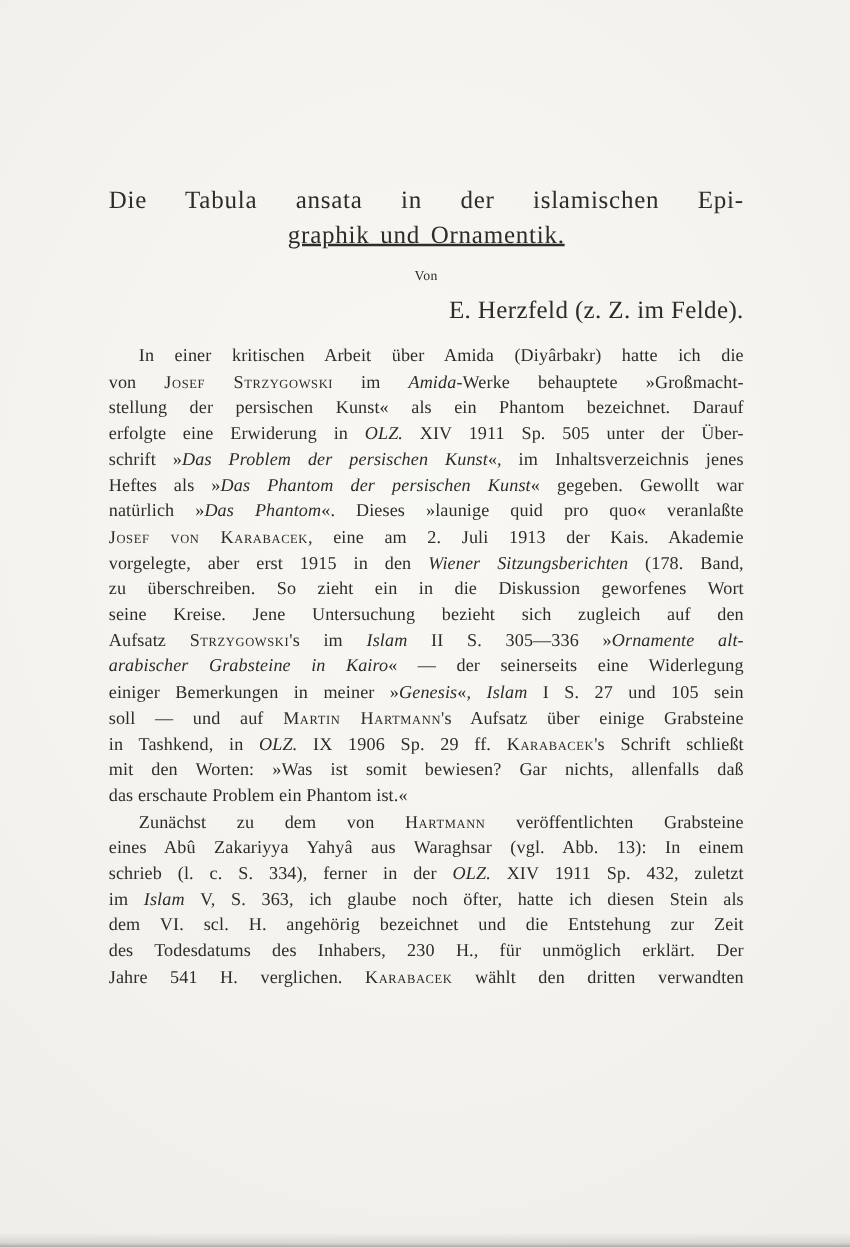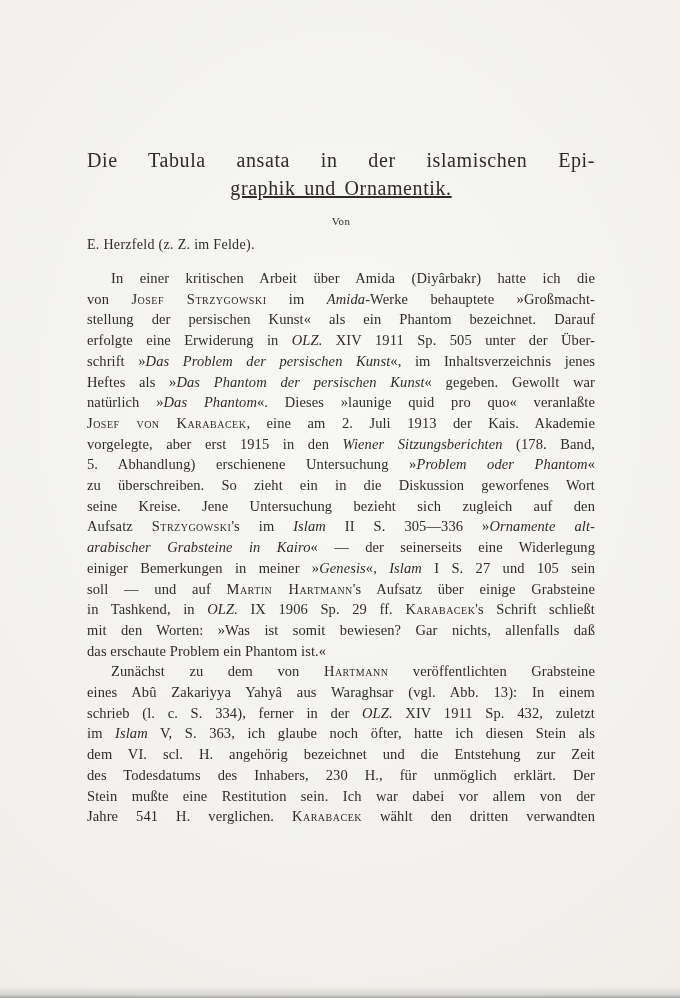--- a/index.html
+++ b/index.html
@@ -45,23 +45,23 @@
     text-decoration: underline;
   }
   .byline {
     margin-top: 13px;
     font-size: 11px;
     letter-spacing: 0.4px;
     text-align: center;
   }
   .author {
     margin-top: 10px;
-    font-size: 14px;
+    font-size: 20px;
     letter-spacing: 0.3px;
-    text-align: left;
+    text-align: right;
   }
   .body-text {
     margin-top: 15px;
     font-size: 14.5px;
     letter-spacing: 0.1px;
   }
   .line {
     line-height: 20.7px;
     text-align: justify;
     text-align-last: justify;
@@ -86,37 +86,35 @@
         <div class="para">
           <div class="line first"><span>In einer kritischen Arbeit über Amida (Diyârbakr) hatte ich die</span></div>
           <div class="line"><span>von </span><span class="sc">Josef Strzygowski</span><span> im </span><span class="it">Amida</span><span>-Werke behauptete »Großmacht-</span></div>
           <div class="line"><span>stellung der persischen Kunst« als ein Phantom bezeichnet. Darauf</span></div>
           <div class="line"><span>erfolgte eine Erwiderung in </span><span class="it">OLZ.</span><span> XIV 1911 Sp. 505 unter der Über-</span></div>
           <div class="line"><span>schrift »</span><span class="it">Das Problem der persischen Kunst</span><span>«, im Inhaltsverzeichnis jenes</span></div>
           <div class="line"><span>Heftes als »</span><span class="it">Das Phantom der persischen Kunst</span><span>« gegeben. Gewollt war</span></div>
           <div class="line"><span>natürlich »</span><span class="it">Das Phantom</span><span>«. Dieses »launige quid pro quo« veranlaßte</span></div>
           <div class="line"><span class="sc">Josef von Karabacek</span><span>, eine am 2. Juli 1913 der Kais. Akademie</span></div>
           <div class="line"><span>vorgelegte, aber erst 1915 in den </span><span class="it">Wiener Sitzungsberichten</span><span> (178. Band,</span></div>
-          <div class="line"><span>5. Abhandlung) erschienene Untersuchung »</span><span class="it">Problem oder Phantom</span><span>«</span></div>
           <div class="line"><span>zu überschreiben. So zieht ein in die Diskussion geworfenes Wort</span></div>
           <div class="line"><span>seine Kreise. Jene Untersuchung bezieht sich zugleich auf den</span></div>
           <div class="line"><span>Aufsatz </span><span class="sc">Strzygowski</span><span>'s im </span><span class="it">Islam</span><span> II S. 305—336 »</span><span class="it">Ornamente alt-</span></div>
           <div class="line"><span class="it">arabischer Grabsteine in Kairo</span><span>« — der seinerseits eine Widerlegung</span></div>
           <div class="line"><span>einiger Bemerkungen in meiner »</span><span class="it">Genesis</span><span>«, </span><span class="it">Islam</span><span> I S. 27 und 105 sein</span></div>
           <div class="line"><span>soll — und auf </span><span class="sc">Martin Hartmann</span><span>'s Aufsatz über einige Grabsteine</span></div>
           <div class="line"><span>in Tashkend, in </span><span class="it">OLZ.</span><span> IX 1906 Sp. 29 ff. </span><span class="sc">Karabacek</span><span>'s Schrift schließt</span></div>
           <div class="line"><span>mit den Worten: »Was ist somit bewiesen? Gar nichts, allenfalls daß</span></div>
           <div class="line lastline"><span>das erschaute Problem ein Phantom ist.«</span></div>
         </div>
         <div class="para">
           <div class="line first"><span>Zunächst zu dem von </span><span class="sc">Hartmann</span><span> veröffentlichten Grabsteine</span></div>
           <div class="line"><span>eines Abû Zakariyya Yahyâ aus Waraghsar (vgl. Abb. 13): In einem</span></div>
           <div class="line"><span>schrieb (l. c. S. 334), ferner in der </span><span class="it">OLZ.</span><span> XIV 1911 Sp. 432, zuletzt</span></div>
           <div class="line"><span>im </span><span class="it">Islam</span><span> V, S. 363, ich glaube noch öfter, hatte ich diesen Stein als</span></div>
           <div class="line"><span>dem VI. scl. H. angehörig bezeichnet und die Entstehung zur Zeit</span></div>
           <div class="line"><span>des Todesdatums des Inhabers, 230 H., für unmöglich erklärt. Der</span></div>
-          <div class="line"><span>Stein mußte eine Restitution sein. Ich war dabei vor allem von der</span></div>
           <div class="line"><span>Jahre 541 H. verglichen. </span><span class="sc">Karabacek</span><span> wählt den dritten verwandten</span></div>
         </div>
       </div>
   </div>
   <div class="bottom-edge"></div>
 </div>
 
 </body></html>

